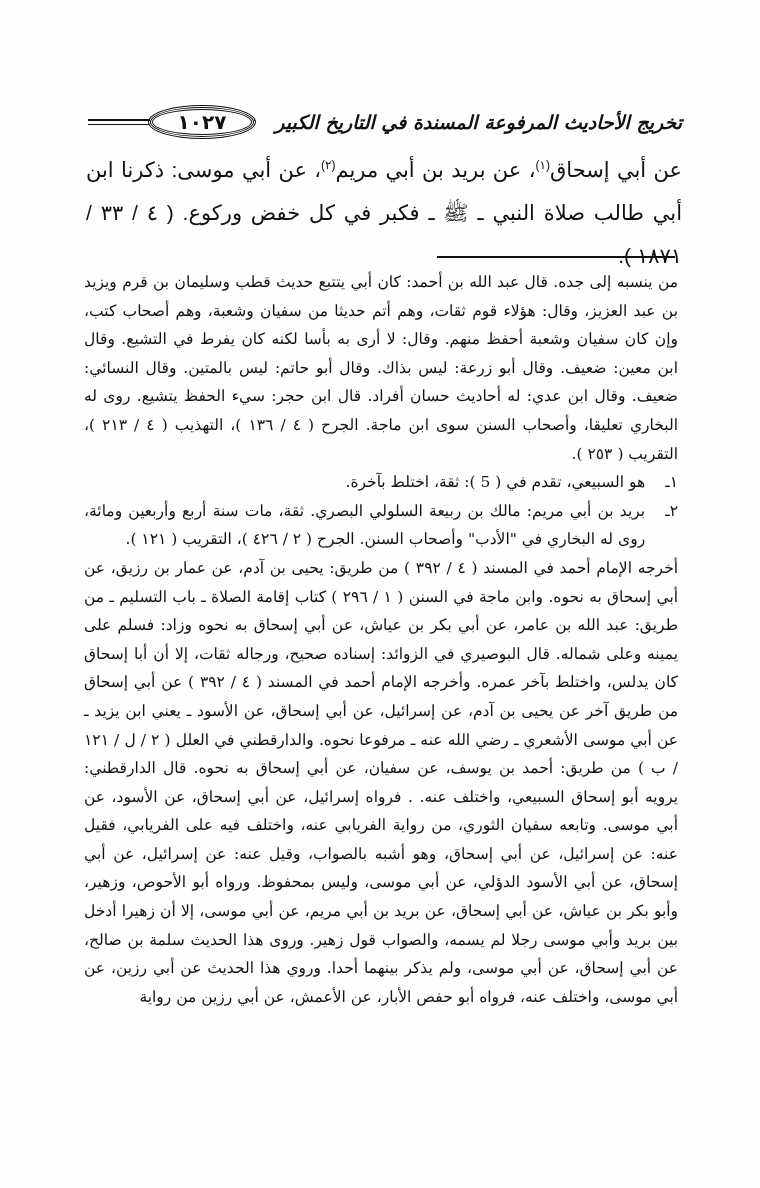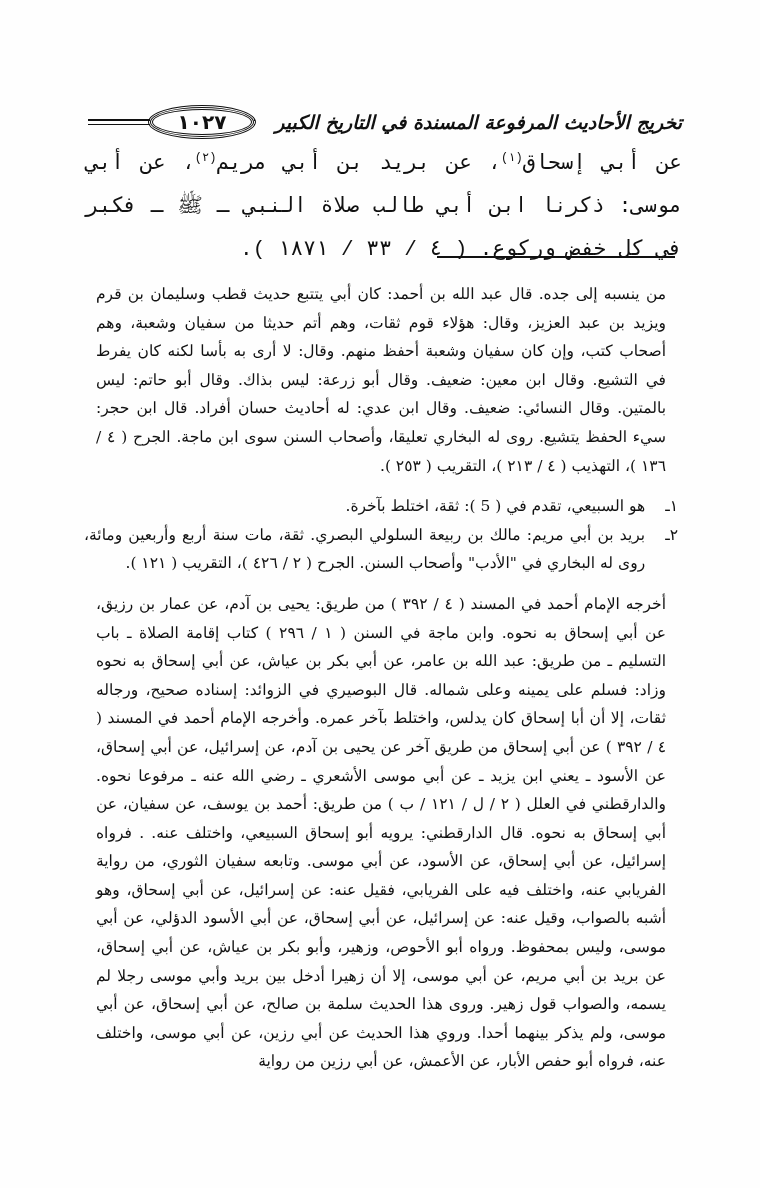--- a/index.html
+++ b/index.html
@@ -66,24 +66,24 @@
       letter-spacing: 2px;
       line-height: 1;
       outline: 1.5px solid #111;
       outline-offset: 1px;
       border-radius: 52px / 15px;
     }
 
     
     .main-text {
       position: absolute;
-      top: 142px;
+      top: 148px;
       left: 86px;
       width: 596px;
-      font-family: Liberation Mono, monospace;
+      font-family: Liberation Sans, sans-serif;
       font-size: 21px;
       line-height: 43px;
       text-align: justify;
       text-align-last: right;
     }
     .main-text sup {
       font-size: 12px;
       line-height: 0;
     }
 
@@ -101,21 +101,21 @@
     .notes {
       position: absolute;
       top: 268px;
       left: 84px;
       width: 594px;
       font-family: "DejaVu Serif", "Liberation Serif", serif;
       font-size: 15.5px;
       line-height: 28.6px;
     }
     .notes p {
-      margin: 12px;
+      margin: 0;
       text-align: justify;
       text-align-last: right;
     }
     .fn-item {
       display: flex;
       flex-direction: row;
     }
     .fn-num {
       flex: 0 0 auto;
       white-space: nowrap;

